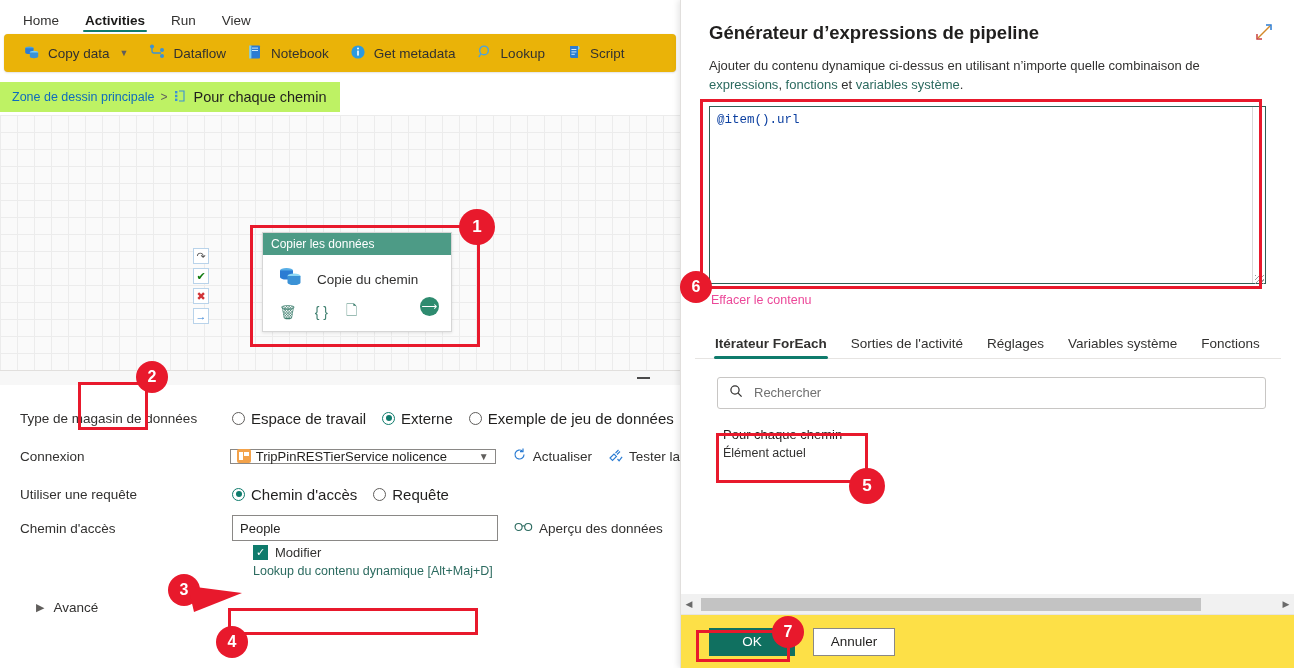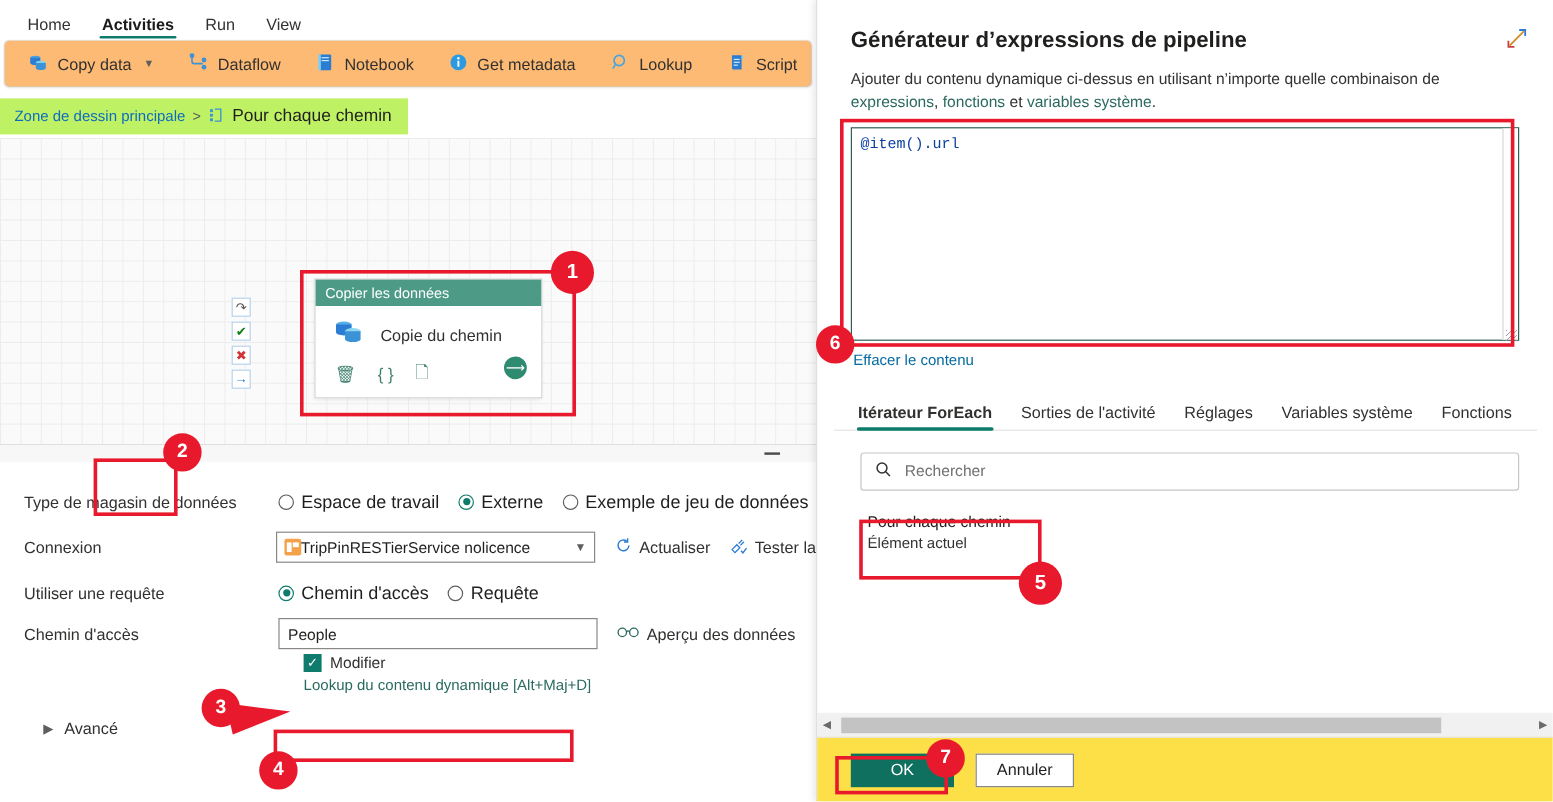--- a/index.html
+++ b/index.html
@@ -31,23 +31,23 @@
   }
   .ribbon-tab.active { font-weight:bold; color:#1b1a19; }
   .ribbon-tab.active:after {
     content:""; position:absolute; left:11px; right:11px; bottom:0;
     height:2.5px; background:#0f7b6c; border-radius:2px;
   }
 
   
   .toolbar {
     height: 38px; margin: 2px 4px 0 4px;
-    background:#fdba74; border-radius:4px;
+    background:#eab308; border-radius:4px;
     box-shadow: 0 1px 2px rgba(0,0,0,.10), 0 0 1px rgba(0,0,0,.12);
-    display:flex; align-items:center; padding-left:10px; gap:10px;
+    display:flex; align-items:center; padding-left:10px; gap:2px;
     overflow:hidden;
   }
   .tb-item {
     display:flex; align-items:center; gap:7px; padding:4px 9px;
     border-radius:3px; cursor:pointer; color:#323130; font-size:13.5px;
     white-space:nowrap;
   }
   .chev { font-size:9px; color:#605e5c; margin-left:3px; }
 
   
@@ -137,22 +137,22 @@
     width:13px; height:13px; border-radius:50%; border:1.4px solid #605e5c;
     display:inline-block; position:relative; background:#fff;
   }
   .rdot.on { border-color:#0f7b6c; }
   .rdot.on:after {
     content:""; position:absolute; left:2.5px; top:2.5px;
     width:6px; height:6px; border-radius:50%; background:#0f7b6c;
   }
 
   .combo {
-    width:266px; height:26px; border:1px solid #8a8886; background:#fff;
-    display:flex; align-items:center; padding:0 6px; gap:0; font-size:13px;
+    width:266px; height:15px; border:1px solid #8a8886; background:#fff;
+    display:flex; align-items:center; padding:0 6px; gap:5px; font-size:13px;
     cursor:pointer;
   }
   .combo .cb-chev { margin-left:auto; color:#605e5c; font-size:10px; }
   .conn-ic {
     width:14px; height:14px; background:#f3a24a; border-radius:2px;
     display:inline-block; position:relative;
   }
   .conn-ic:after {
     content:""; position:absolute; left:2px; top:3px; width:4px; height:8px;
     background:#fff;
@@ -219,21 +219,21 @@
   .expr-scroll {
     position:absolute; right:1px; top:1px; width:13px; height:176px;
     background:#fff; border-left:1px solid #d8d8d8;
   }
   .expr-grip {
     position:absolute; right:2px; bottom:3px; width:9px; height:9px;
     background: repeating-linear-gradient(135deg,#9a9a9a 0 1px,transparent 1px 3px);
   }
 
   .clear-link {
-    margin:6px 0 0 30px; font-size:12.5px; color:#0369a1; cursor:pointer;
+    margin:6px 0 0 30px; font-size:12.5px; color:#ec4899; cursor:pointer;
     display:inline-block;
   }
 
   .panel-tabs {
     display:flex; align-items:flex-end; margin:24px 0 0 14px; height:28px;
     border-bottom:1px solid #e6e4e2; padding-left:8px;
     width: 586px;
   }
   .ptab {
     padding:0 12px 7px 12px; font-size:13.5px; color:#323130; cursor:pointer;

